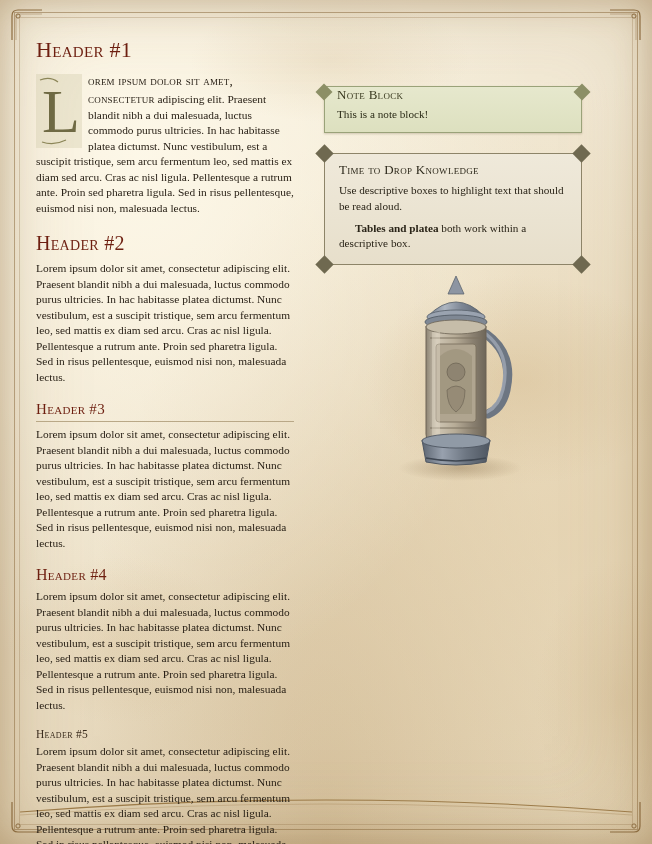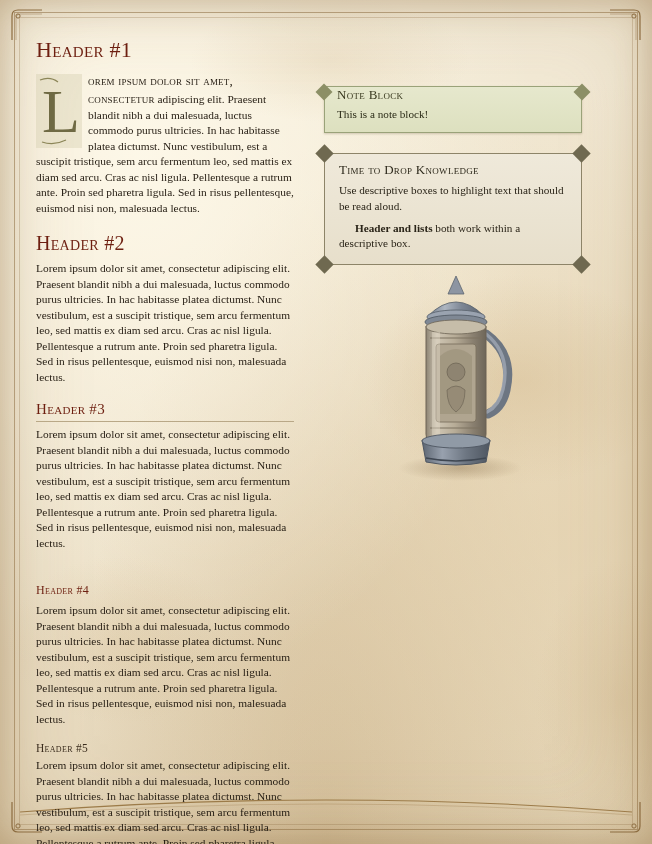--- a/index.html
+++ b/index.html
@@ -68,21 +68,21 @@
   h2.hdr2{
     font-size:20px;margin:16px 0 6px 0;color:#6d1f10;font-weight:normal;
     font-variant:small-caps;letter-spacing:.3px;
   }
   h3.hdr3{
     font-size:15px;margin:16px 0 5px 0;color:#6d1f10;font-weight:normal;
     font-variant:small-caps;letter-spacing:.3px;
     border-bottom:1px solid #b9a887;padding-bottom:3px;
   }
   h4.hdr4{
-    font-size:12px;margin:32px 0 5px 0;color:#6d1f10;font-weight:normal;
+    font-size:16px;margin:15px 0 5px 0;color:#6d1f10;font-weight:normal;
     font-variant:small-caps;letter-spacing:.3px;
   }
   h5.hdr5{
     font-size:11.5px;margin:15px 0 4px 0;color:#3b2d1e;font-weight:normal;
     font-variant:small-caps;letter-spacing:.3px;
   }
   p.body{
     font-size:11.4px;line-height:1.36;margin:0 0 8px 0;text-align:left;color:#241c12;
   }
   .smallcaps-lead{font-variant:small-caps;font-size:13px;letter-spacing:.2px;}
@@ -227,21 +227,21 @@
         <p class="note-text">This is a note block!</p>
       </div>
 
       <div class="desc-block">
         <span class="tick tl"></span>
         <span class="tick tr"></span>
         <span class="tick bl"></span>
         <span class="tick br"></span>
         <div class="desc-title">Time to Drop Knowledge</div>
         <p class="desc-text">Use descriptive boxes to highlight text that should be read aloud.</p>
-        <p class="desc-text indent"><b>Header and lists</b><span> both work within a descriptive box.</span></p>
+        <p class="desc-text indent"><b>Tables and platea</b><span> both work within a descriptive box.</span></p>
       </div>
     </div>
   </div>
 
   <div id="stein">
     <svg width="190" height="210" viewBox="0 0 190 210">
       <defs>
         <linearGradient id="bodyG" x1="0" y1="0" x2="1" y2="0">
           <stop offset="0%" stop-color="#8d8474"></stop>
           <stop offset="18%" stop-color="#cfc6b4"></stop>

